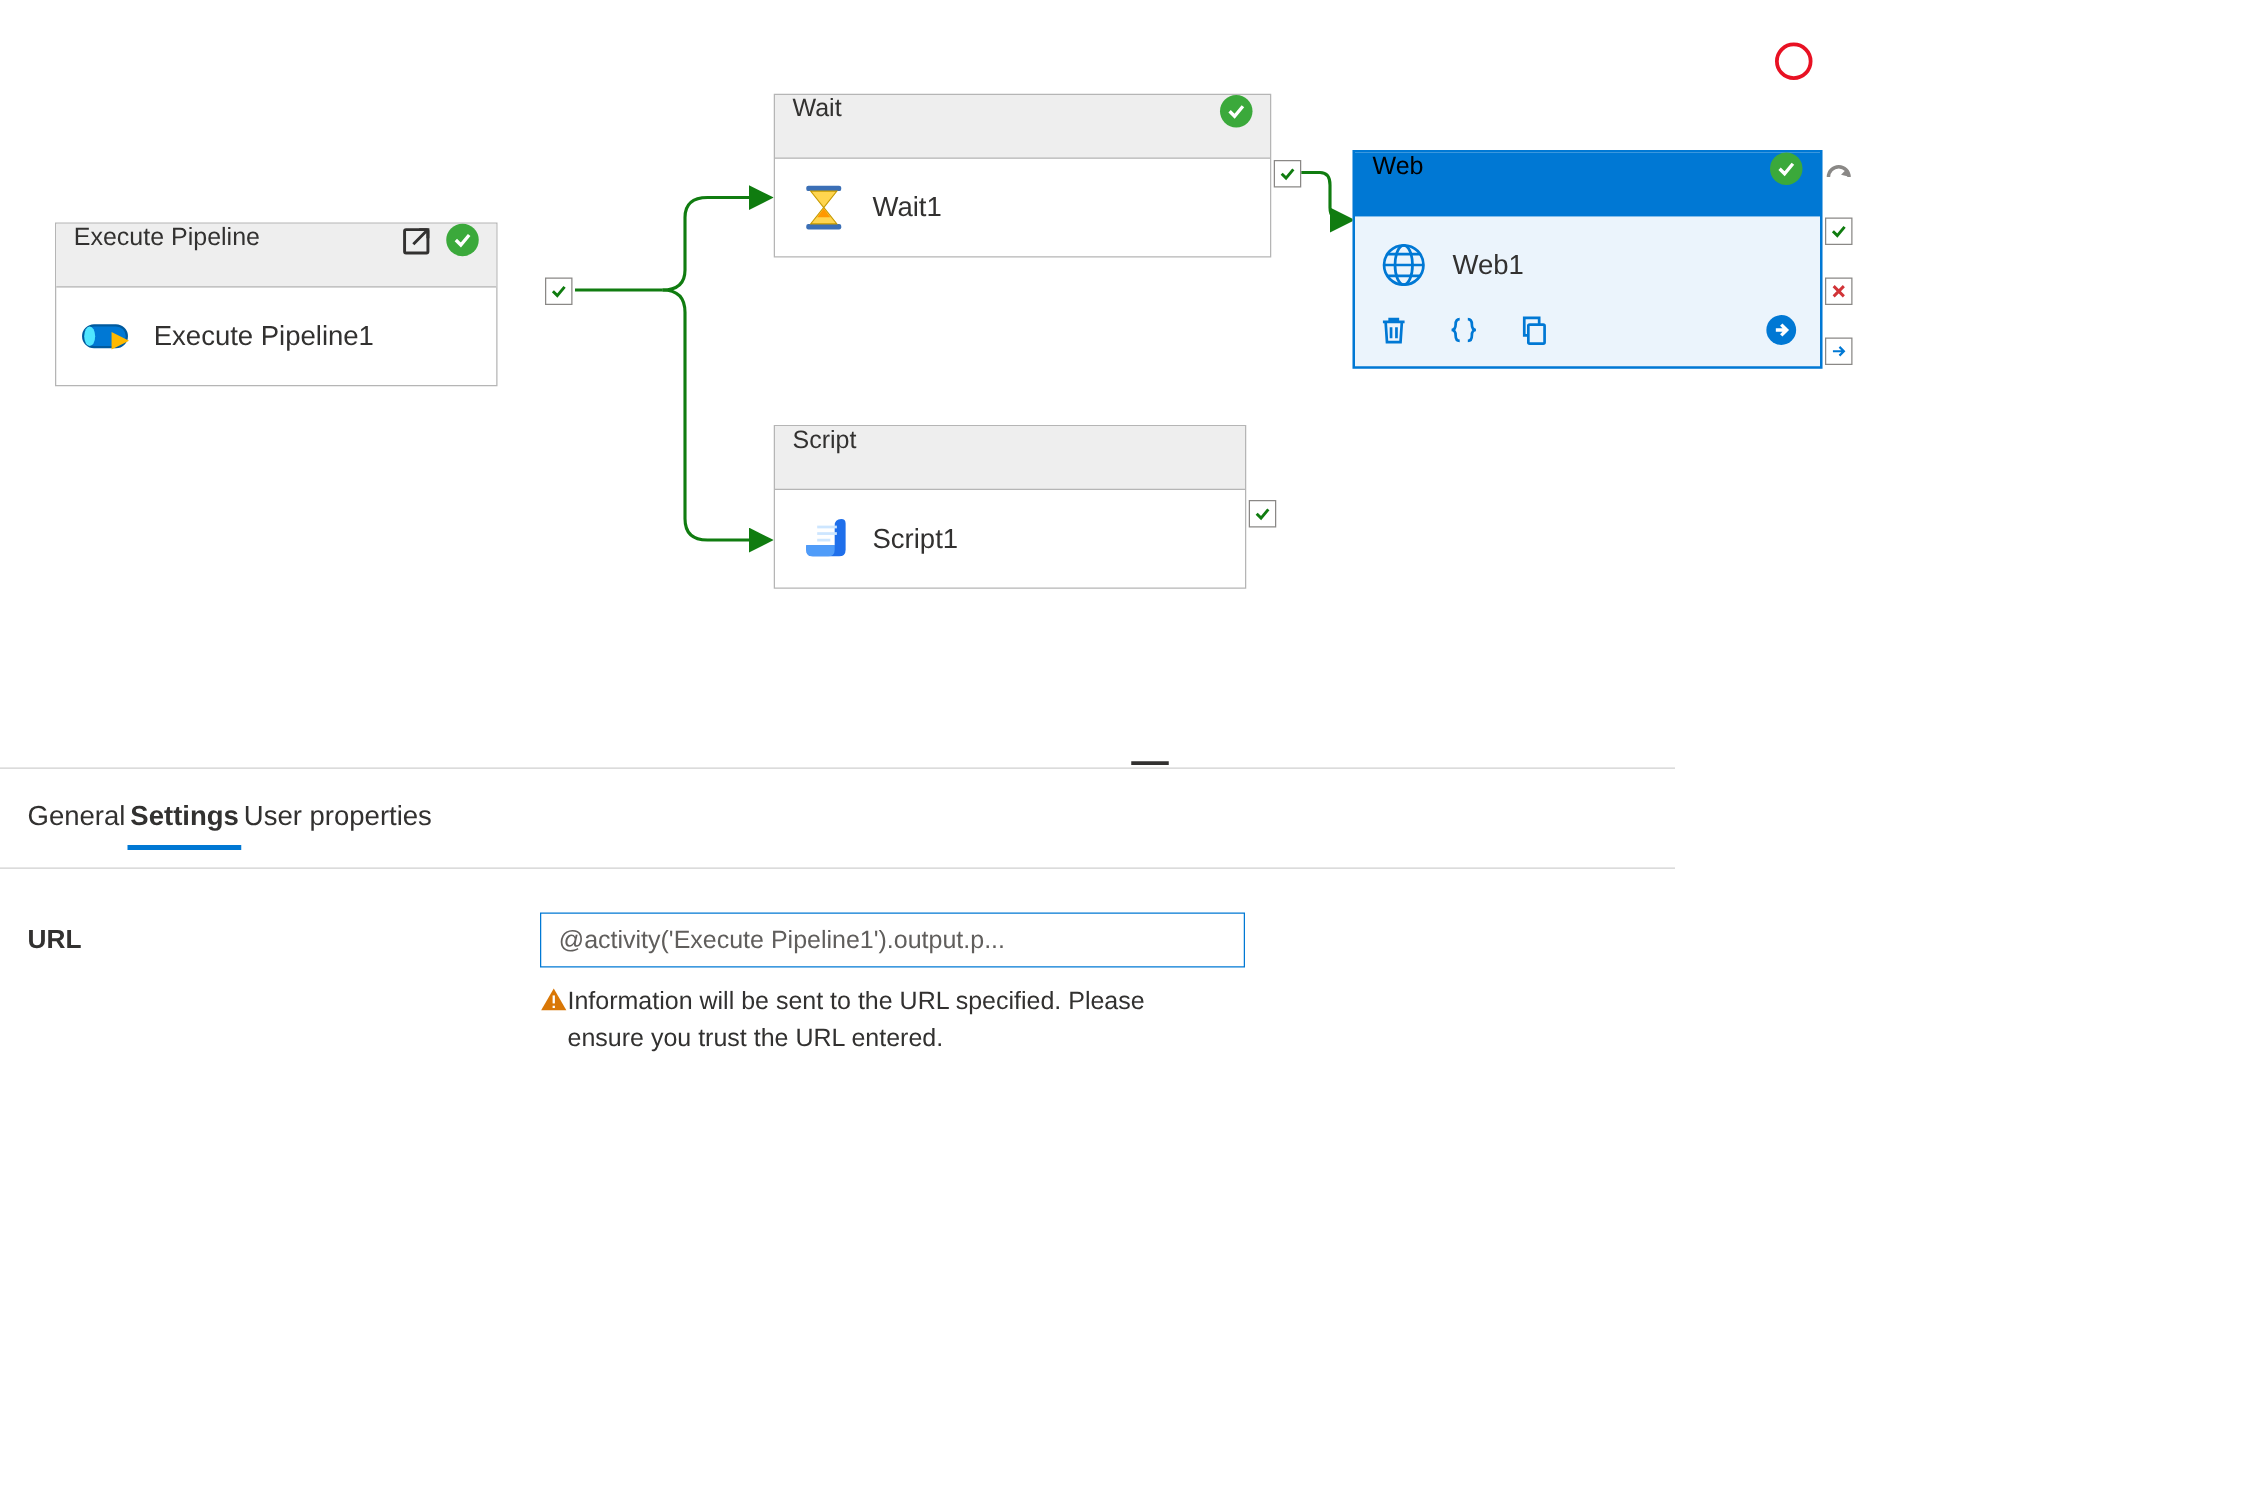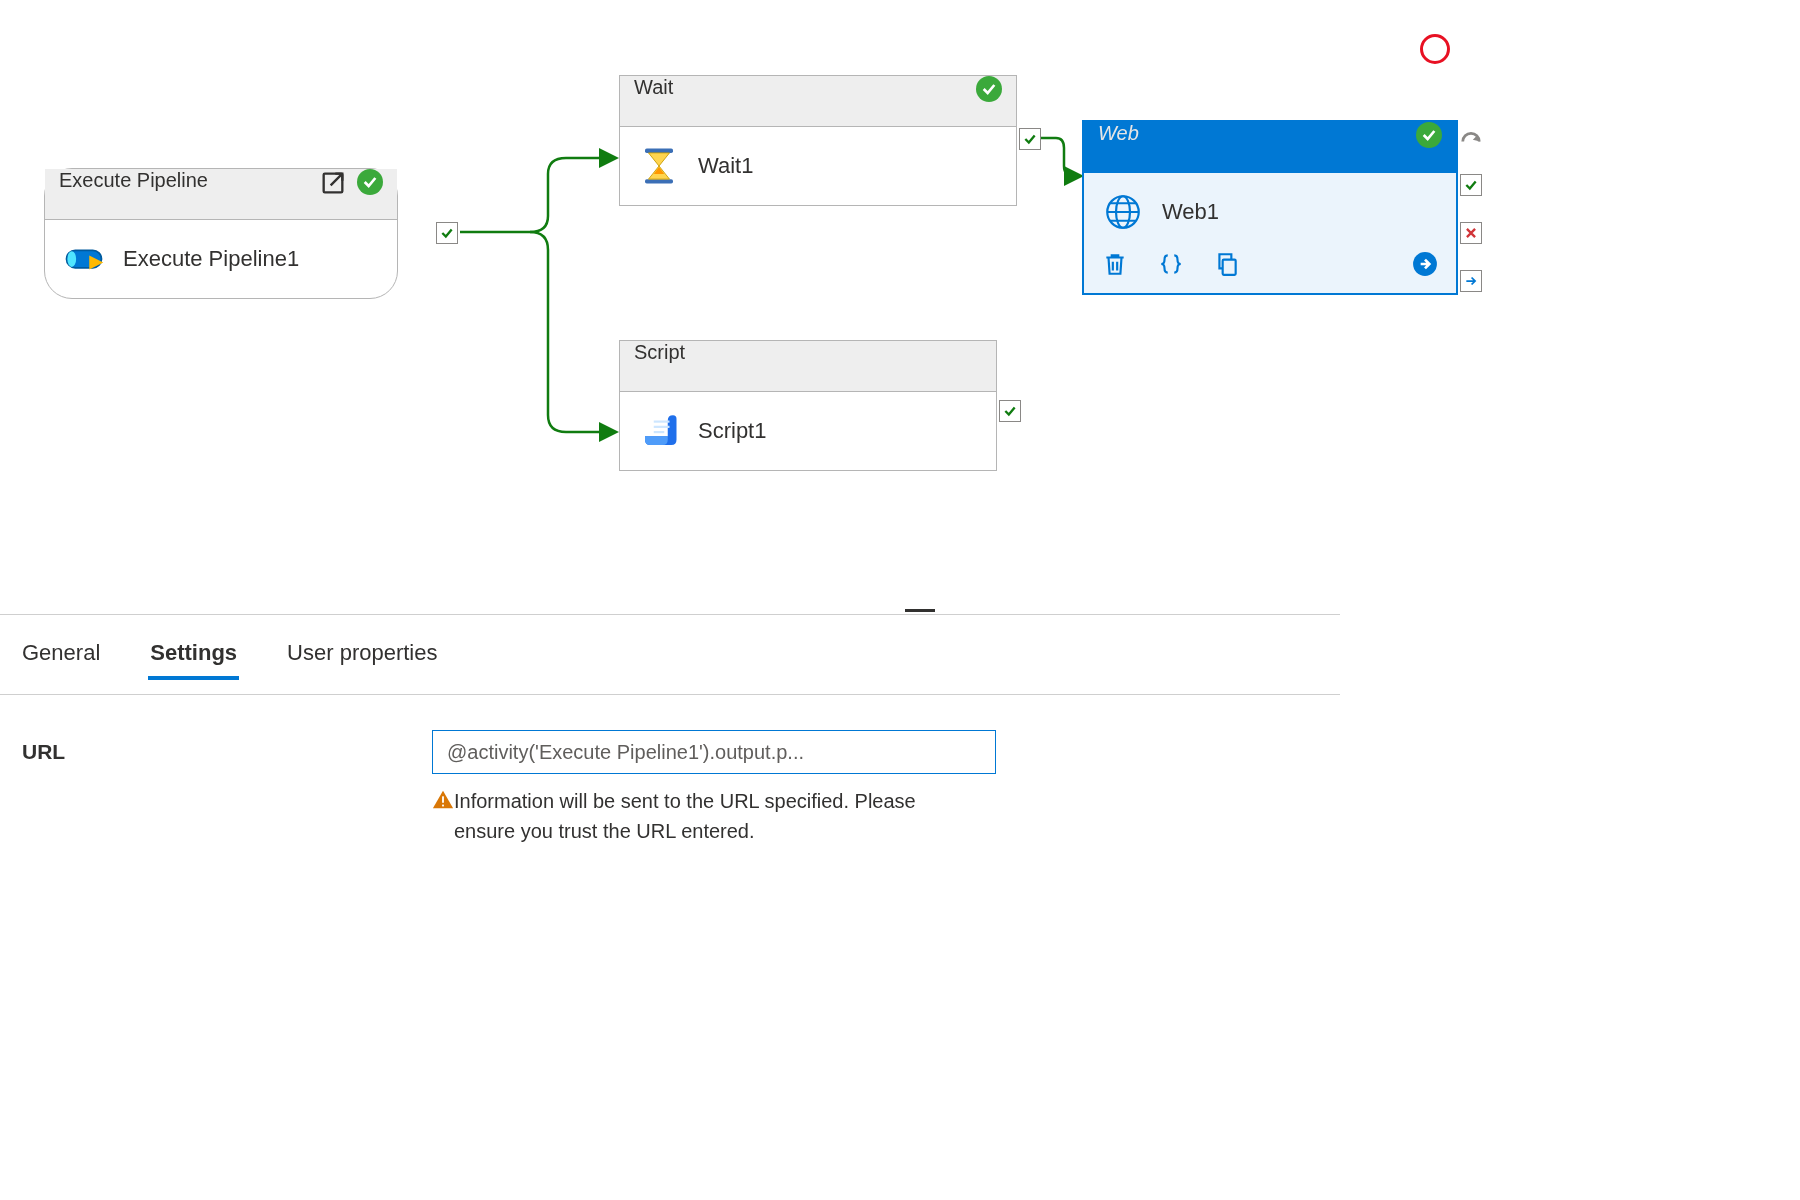--- a/index.html
+++ b/index.html
@@ -48,21 +48,21 @@
   }
   .node .body .label{font-size:22px;color:#323130;}
   .ic{width:42px;height:42px;flex:0 0 42px;}
   .check{width:26px;height:26px;border-radius:50%;background:#3ba93b;display:inline-flex;align-items:center;justify-content:center;}
   .check svg{width:16px;height:16px;}
   .open-ext{width:28px;height:28px;display:inline-flex;}
 
   
   .node.selected{border:2px solid var(--selected-border);background:var(--selected-body);}
   .node.selected .hdr{background:var(--selected-header);border-bottom:1px solid var(--selected-border);color:#fff;}
-  .node.selected .hdr .title{color:#e5e5e5;font-style:italic;}
+  .node.selected .hdr .title{color:#000000;}
   .node.selected .body{padding-bottom:10px;}
   .node.selected .toolbar{
     display:flex;align-items:center;gap:30px;
     padding:8px 18px 16px;
   }
   .node.selected .toolbar .spacer{flex:1;}
   .tb-btn{width:26px;height:26px;color:var(--azure-blue);cursor:pointer;}
 
   
   .port{
@@ -88,21 +88,21 @@
 
   
   .divider{
     position:absolute;left:0;right:460px;top:614px;height:0;
     border-top:1px solid var(--divider);
   }
   .divider::before,.divider::after{content:"";}
   .grip-top{position:absolute;left:905px;top:609px;width:30px;height:3px;background:#323130;}
 
   .tabs{
-    position:absolute;left:20px;top:630px;display:flex;gap:46px;
+    position:absolute;left:20px;top:630px;display:flex;
     font-size:22px;color:#323130;
   }
   .tab{padding:10px 2px;cursor:pointer;}
   .tab.active{font-weight:600;border-bottom:4px solid var(--azure-blue);}
 
   .tab-underline{
     position:absolute;left:0;right:460px;top:694px;height:0;border-top:1px solid var(--divider);
   }
 
   .prop-row{
@@ -134,21 +134,21 @@
 
     <path d="M 460 232 L 530 232" stroke="#107c10" stroke-width="2.5" fill="none"></path>
 
     <path d="M 530 232 Q 548 232 548 216 L 548 174 Q 548 158 566 158 L 615 158" stroke="#107c10" stroke-width="2.5" fill="none" marker-end="url(#arrow-green)"></path>
 
     <path d="M 530 232 Q 548 232 548 250 L 548 415 Q 548 432 566 432 L 615 432" stroke="#107c10" stroke-width="2.5" fill="none" marker-end="url(#arrow-green)"></path>
 
     <path d="M 1037 138 L 1056 138 Q 1064 138 1064 148 L 1064 166 Q 1064 176 1074 176 L 1080 176" stroke="#107c10" stroke-width="2.5" fill="none" marker-end="url(#arrow-green)"></path>
   </svg>
 
-  <div class="node" style="left:44px;top:168px;width:354px;border-radius:28px;">
+  <div class="node" style="left:44px;top:178px;width:354px;">
     <div class="hdr">
       <span class="title">Execute Pipeline</span>
       <span class="open-ext">
         <svg viewBox="0 0 24 24" fill="none" stroke="#323130" stroke-width="2">
           <rect x="4" y="4" width="16" height="16" rx="1"></rect>
           <path d="M10 14 L20 4 M14 4 H20 V10"></path>
         </svg>
       </span>
       <span class="check">
         <svg viewBox="0 0 24 24" fill="none" stroke="#fff" stroke-width="4">

